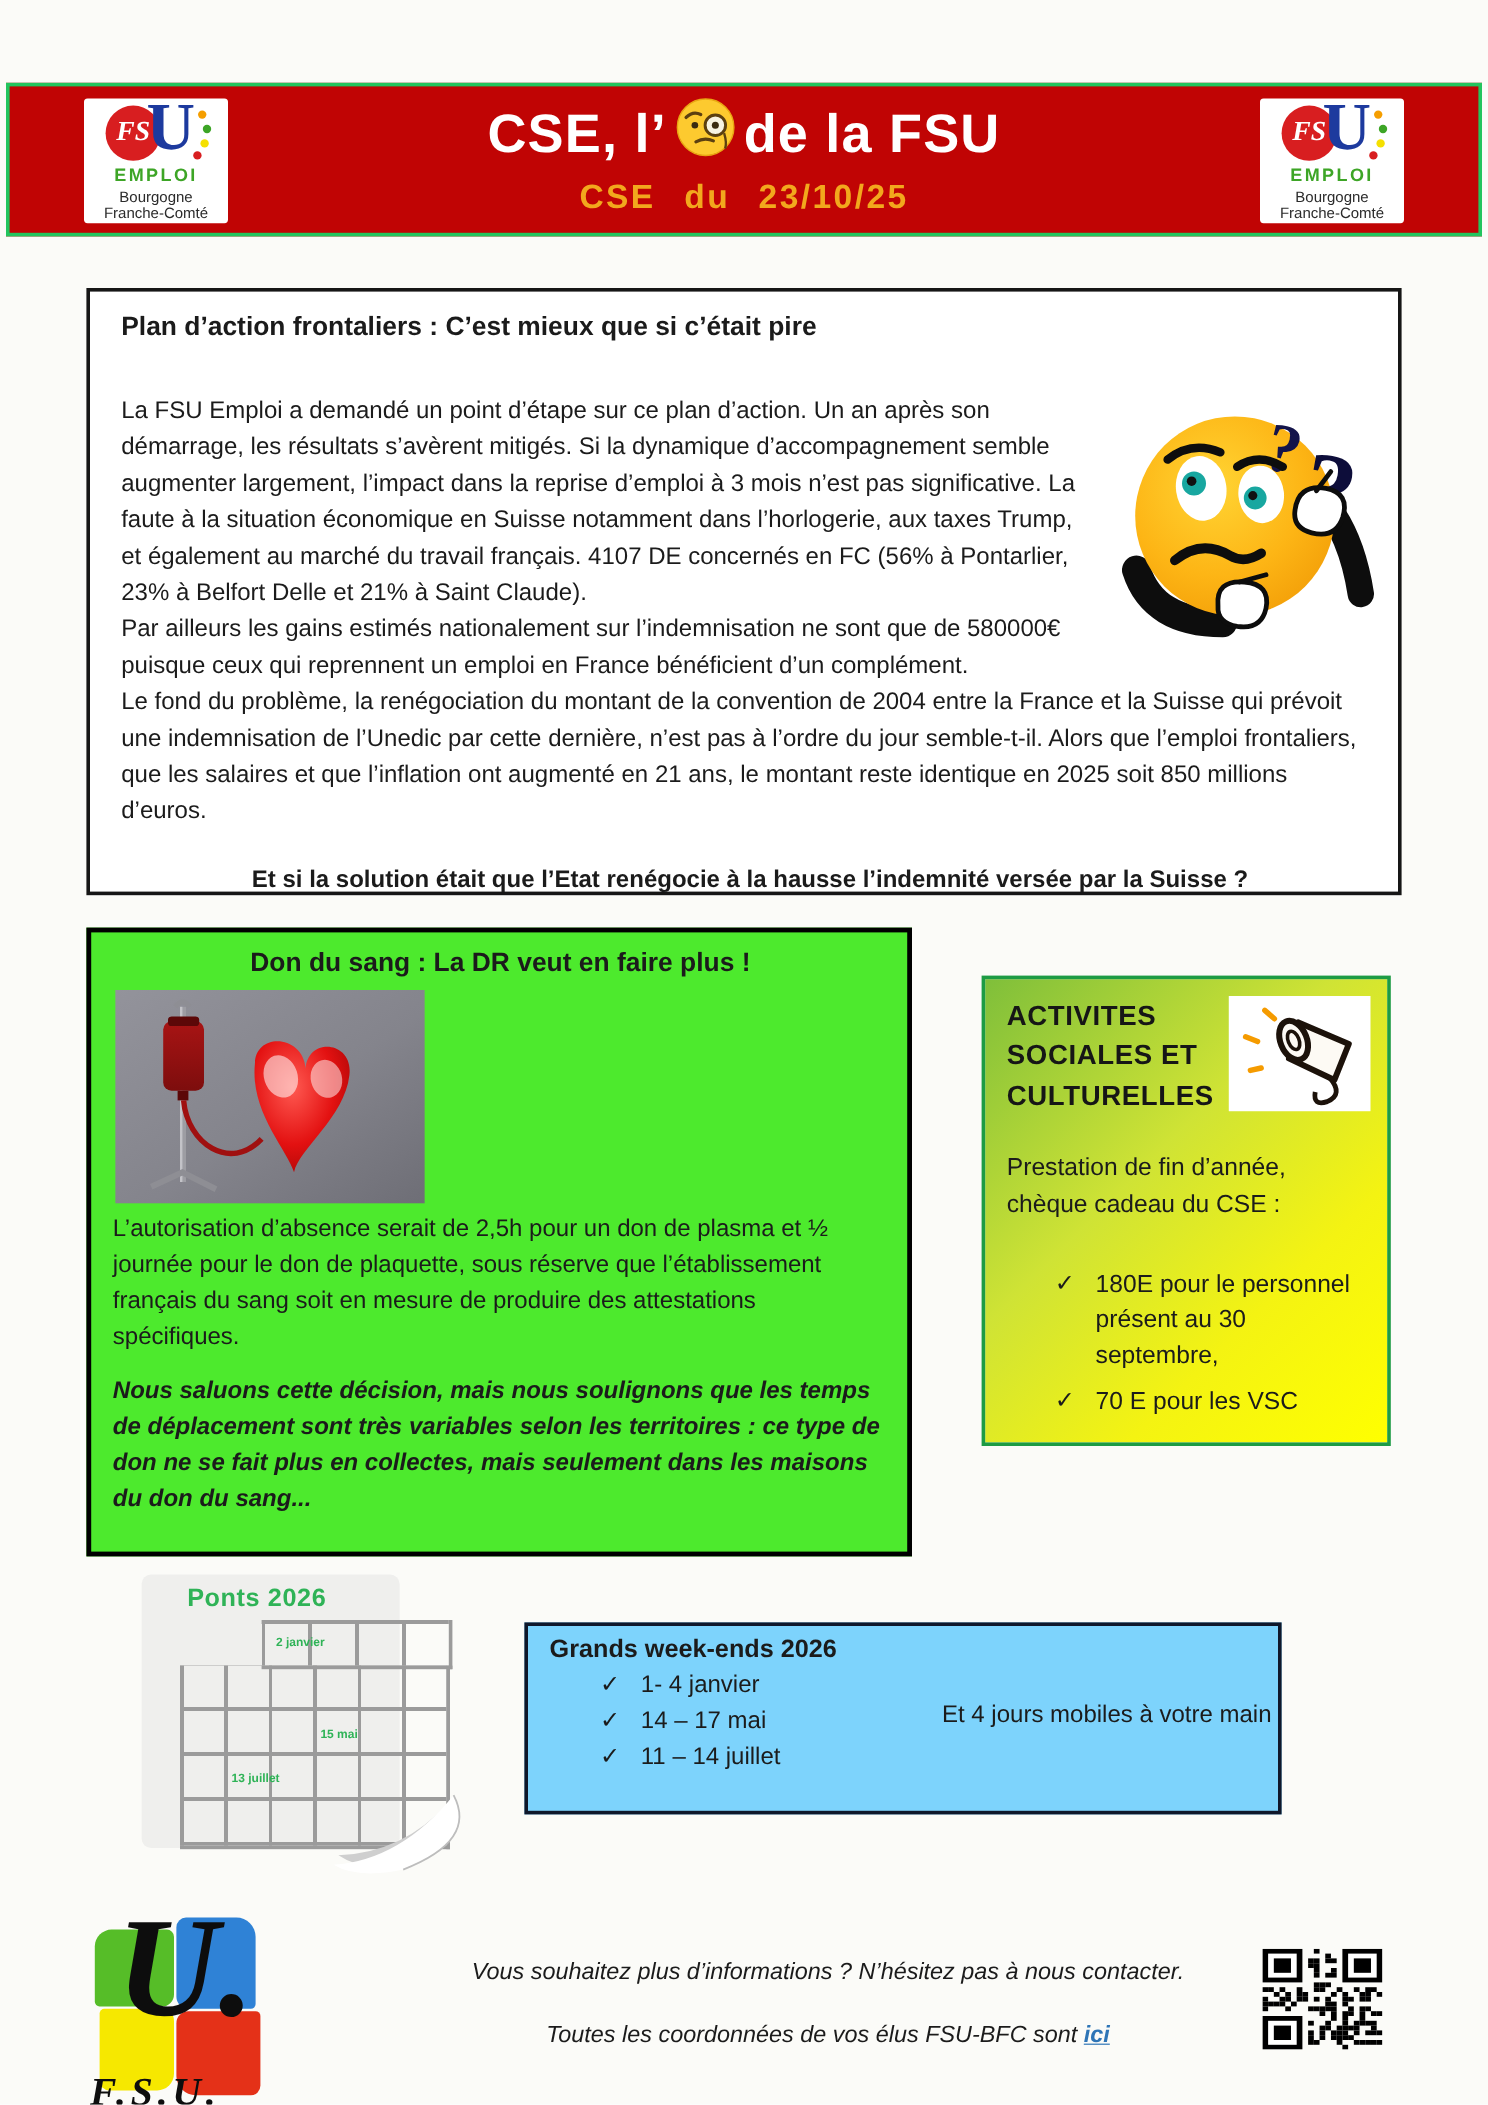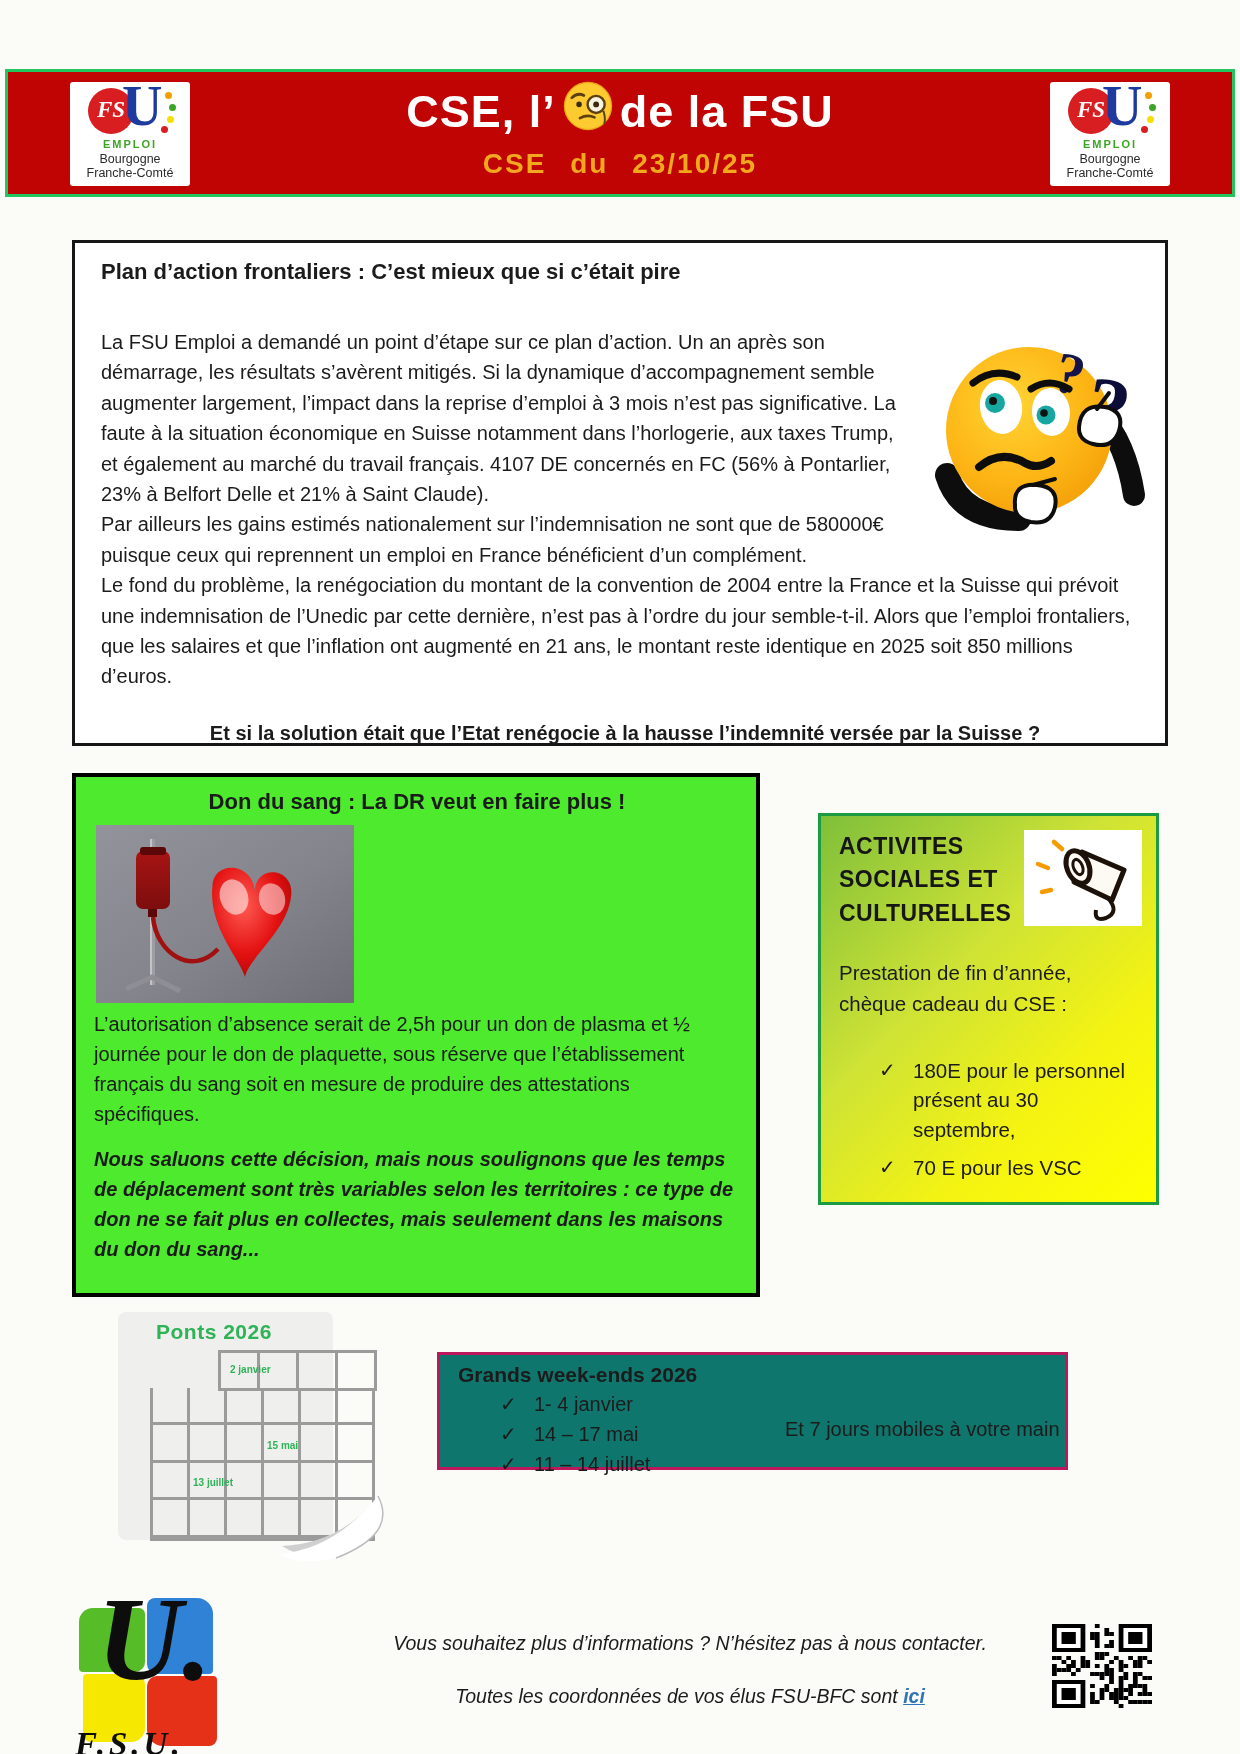--- a/index.html
+++ b/index.html
@@ -14,21 +14,21 @@
   .logo-card.left { left:62px; } .logo-card.right { right:62px; }
   .logo-mark { position:relative; height:54px; }
   .fs-circle { position:absolute; left:18px; top:4px; width:46px; height:46px; border-radius:50%;
                background:#d81e20; color:#fff; font-family:"Liberation Serif", serif; font-style:italic;
                font-weight:bold; font-size:23px; line-height:44px; text-align:center; }
   .logo-u { position:absolute; left:52px; top:-8px; color:#1d3a9e; font-family:"Liberation Serif", serif;
             font-weight:bold; font-size:56px; line-height:60px; }
   .logo-dot { position:absolute; width:7px; height:7px; border-radius:50%; }
   .d1 { background:#f59e00; right:18px; top:8px; } .d2 { background:#3da526; right:14px; top:20px; }
   .d3 { background:#f5e000; right:16px; top:32px; } .d4 { background:#d81e20; right:22px; top:42px; }
-  .logo-emploi { color:#3da526; font-weight:bold; font-size:11px; letter-spacing:2px; }
+  .logo-emploi { color:#3da526; font-weight:bold; font-size:15px; letter-spacing:2px; }
   .logo-region { font-size:12.5px; line-height:1.15; color:#2b2b2b; margin-top:2px; }
   .banner-title { position:absolute; top:8px; left:0; right:0; text-align:center; color:#ffffff;
                   font-size:45px; font-weight:bold; letter-spacing:1px; }
   .banner-title .t { vertical-align:middle; }
   .emoji-monocle { display:inline-block; vertical-align:middle; margin:0 6px; }
   .banner-subtitle { position:absolute; top:76px; left:0; right:0; text-align:center; color:#f2a81d;
                      font-size:28px; font-weight:bold; letter-spacing:2px; word-spacing:14px; }
 
   
   .frontaliers { position:absolute; left:72px; top:240px; width:1096px; height:506px;
@@ -71,22 +71,22 @@
       background-image:repeating-linear-gradient(90deg,#9b9b9b 0 3px,transparent 3px 39px),
                        linear-gradient(#9b9b9b 0 3px,transparent 3px); }
   .grid-main { left:32px; top:76px; width:225px; height:153px;
       background-image:repeating-linear-gradient(90deg,#9b9b9b 0 3px,transparent 3px 37px),
                        repeating-linear-gradient(0deg,#9b9b9b 0 3px,transparent 3px 37.5px); }
   .cal-label { position:absolute; color:#2fb357; font-weight:bold; font-size:10px; }
   .lbl-janv { left:112px; top:52px; } .lbl-mai { left:149px; top:128px; } .lbl-juil { left:75px; top:165px; }
   .curl { position:absolute; left:160px; top:142px; }
 
   
-  .weekends { position:absolute; left:437px; top:1352px; width:631px; height:118px;
-              background:#0f766e; border:3px solid #be185d; padding:8px 18px; }
+  .weekends { position:absolute; left:437px; top:1352px; width:631px; height:160px;
+              background:#7dd3fc; border:3px solid #0f172a; padding:8px 18px; }
   .weekends h3 { font-size:21px; font-weight:bold; margin-bottom:2px; }
   .wk-list { list-style:none; padding-left:42px; }
   .wk-list li { display:flex; font-size:20px; line-height:1.5; }
   .side-note { position:absolute; left:345px; top:63px; font-size:20px; }
 
   
   .fsu-logo { position:absolute; left:75px; top:1598px; width:170px; height:156px; }
   .blk { position:absolute; }
   .blk.g { left:4px; top:10px; width:66px; height:64px; background:#56bd28; border-radius:14px 6px 10px 4px; }
   .blk.b { left:72px; top:0; width:66px; height:76px; background:#2f82d6; border-radius:8px 16px 4px 10px; }
@@ -293,21 +293,21 @@
       </li>
       <li>
         <span class="check">✓</span>
         <span>14 – 17 mai</span>
       </li>
       <li>
         <span class="check">✓</span>
         <span>11 – 14 juillet</span>
       </li>
     </ul>
-    <span class="side-note">Et 7 jours mobiles à votre main</span>
+    <span class="side-note">Et 4 jours mobiles à votre main</span>
   </section>
 
   <div class="fsu-logo">
     <span class="blk g"></span>
     <span class="blk b"></span>
     <span class="blk y"></span>
     <span class="blk r"></span>
     <span class="fsu-u">U.</span>
     <span class="fsu-txt">F.S.U.</span>
   </div>

